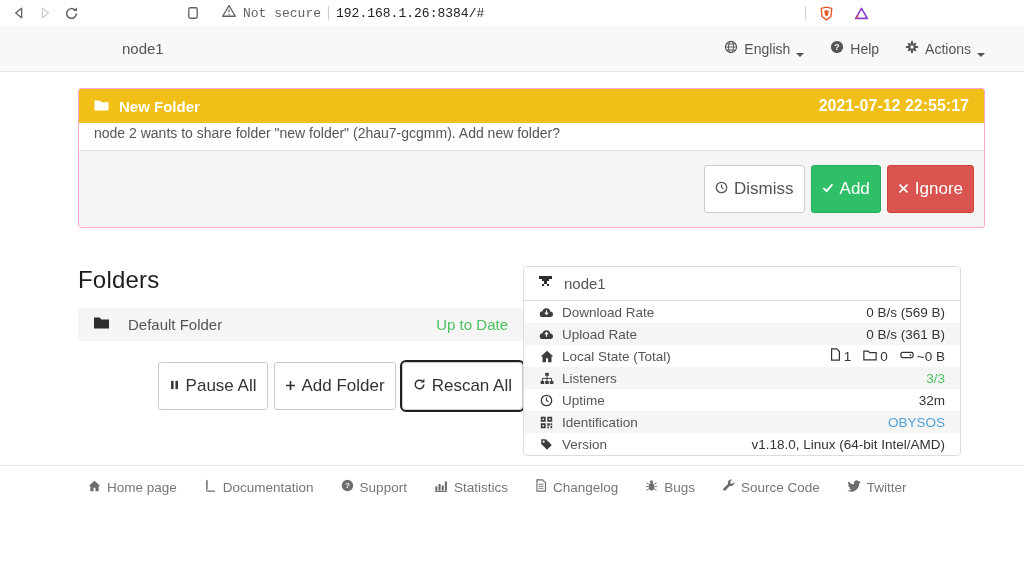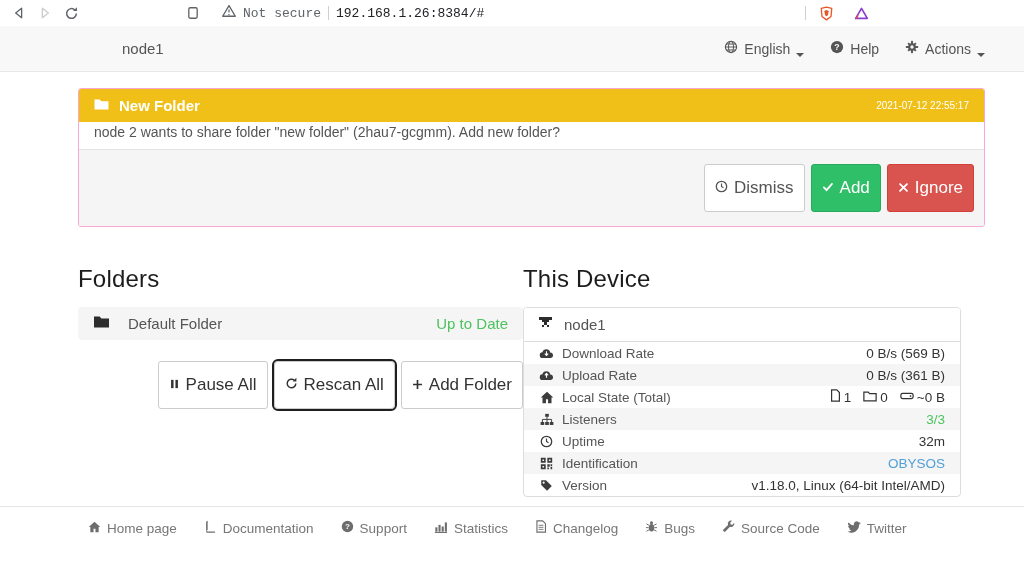--- a/index.html
+++ b/index.html
@@ -25,21 +25,21 @@
   .nav-right { margin-left:auto; display:flex; align-items:center; gap:26px; }
   .nav-item { display:inline-flex; align-items:flex-end; gap:6px; font-size:14px; color:#555; cursor:pointer; }
   .caret { width:0; height:0; border-left:4px solid transparent; border-right:4px solid transparent; border-top:4px solid #555; display:inline-block; margin-top:2px; }
 
   
   .container { margin-left:78px; width:907px; padding-top:16px; }
 
   
   .panel-warning { border:1px solid #f9a8d4; border-radius:3px; overflow:hidden; }
   .panel-warning .panel-heading { background:#f0c019; color:#fff; padding:8px 15px; font-size:15px; font-weight:bold; display:flex; align-items:center; gap:10px; }
-  .panel-heading .ts { margin-left:auto; font-weight:normal; font-size:10px; }
+  .panel-heading .ts { margin-left:auto; font-weight:bold; font-size:16px; }
   .panel-body { background:#fff; padding:2px 15px 9px; font-size:14px; color:#555; }
   .panel-footer { background:#f5f5f5; border-top:1px solid #e3e3e3; padding:14px 10px; display:flex; justify-content:flex-end; gap:6px; }
 
   .btn { display:inline-flex; align-items:center; gap:6px; font-size:17px; padding:13px 10px;
          border-radius:3px; border:1px solid #ccc; background:#fff; color:#555; cursor:pointer;
          font-family:"Liberation Sans", sans-serif; }
   .btn-success { background:#2fbf68; border-color:#29ab5d; color:#fff; }
   .btn-danger  { background:#d9534f; border-color:#d43f3a; color:#fff;align-items:center; }
   .btn-focus   { outline:2px solid #1f1f1f; border-radius:4px; }
 
@@ -229,42 +229,41 @@
       <div class="folder-actions">
         <button class="btn">
           <span>
             <svg width="11" height="12" viewBox="0 0 16 16" fill="#333">
                 <rect x="3" y="2" width="3.6" height="12"></rect>
                 <rect x="9.4" y="2" width="3.6" height="12"></rect>
               </svg>
           </span>
           <span>Pause All</span>
         </button>
+        <button class="btn">
+          <span>
+            <svg width="11" height="11" viewBox="0 0 16 16" fill="#333">
+                <path d="M6.8 1.5h2.4v5.3h5.3v2.4H9.2v5.3H6.8V9.2H1.5V6.8h5.3z"></path>
+              </svg>
+          </span>
+          <span>Add Folder</span>
+        </button>
         <button class="btn btn-focus">
           <span>
             <svg width="13" height="13" viewBox="0 0 16 16">
                 <path d="M13.3 8a5.3 5.3 0 1 1-1.7-3.9" fill="none" stroke="#333" stroke-width="1.8"></path>
                 <path d="M14 1v4.4H9.6z" fill="#333"></path>
               </svg>
           </span>
           <span>Rescan All</span>
         </button>
-        <button class="btn">
-          <span>
-            <svg width="11" height="11" viewBox="0 0 16 16" fill="#333">
-                <path d="M6.8 1.5h2.4v5.3h5.3v2.4H9.2v5.3H6.8V9.2H1.5V6.8h5.3z"></path>
-              </svg>
-          </span>
-          <span>Add Folder</span>
-        </button>
       </div>
     </div>
 
     <div class="col-right">
-      <h3 class="sec-heading">This Device</h3>
       <div class="device-panel">
         <div class="device-head">
           <span>
             <svg width="13" height="13" viewBox="0 0 5 5" shape-rendering="crispEdges" fill="#2d2d2d">
                 <rect x="0" y="0" width="1" height="1"></rect>
                 <rect x="4" y="0" width="1" height="1"></rect>
                 <rect x="1" y="0" width="3" height="1"></rect>
                 <rect x="1" y="1" width="3" height="1"></rect>
                 <rect x="2" y="2" width="1" height="1"></rect>
                 <rect x="1" y="3" width="1" height="1"></rect>

